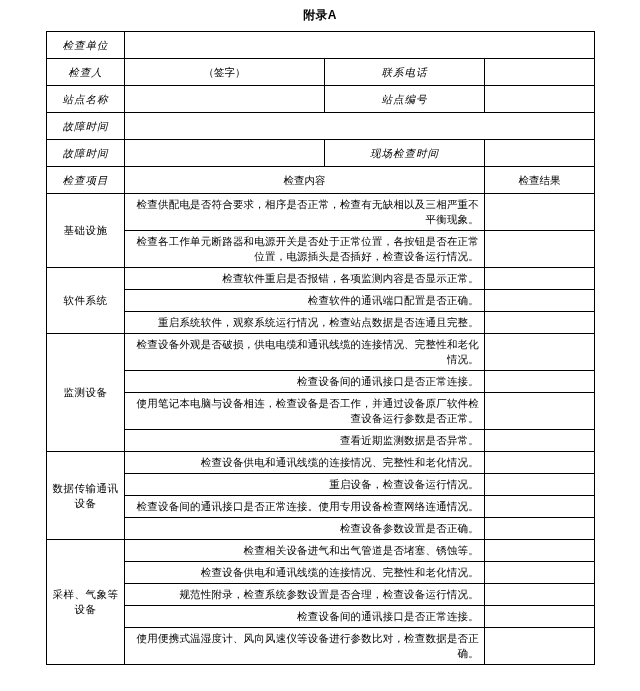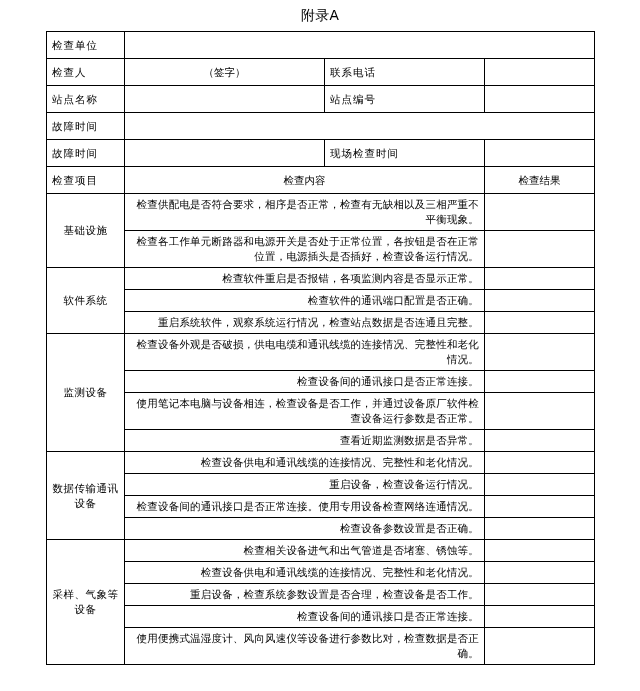--- a/index.html
+++ b/index.html
@@ -19,23 +19,23 @@
     height: 691px;
     position: relative;
     box-sizing: border-box;
     padding: 0;
   }
   .title-block {
     text-align: center;
     padding-top: 7px;
   }
   .title-line {
-    font-size: 14px;
+    font-size: 12px;
     line-height: 16px;
-    font-weight: normal;
+    font-weight: bold;
     letter-spacing: 0.2px;
   }
   .title-line.sub {
     font-weight: normal;
     font-size: 11px;
   }
   .table-wrap {
     margin: 8px auto 0 auto;
     width: 548px;
   }
@@ -46,21 +46,23 @@
   }
   table.form td {
     border: 1px solid #000000;
     font-size: 10.5px;
     line-height: 15px;
     padding: 3px 5px;
     vertical-align: middle;
     word-break: break-all;
   }
   td.label-c {
+    text-align: center;
     letter-spacing: 1px;
+    font-style: italic;
   }
   td.center {
     text-align: center;
   }
   td.content {
     text-align: right;
     letter-spacing: 0.2px;
   }
   td.blank {
     background: #ffffff;
@@ -197,21 +199,21 @@
         <tr>
           <td class="cat" rowspan="5">采样、气象等设备</td>
           <td class="content" colspan="3">检查相关设备进气和出气管道是否堵塞、锈蚀等。</td>
           <td class="blank"></td>
         </tr>
         <tr>
           <td class="content" colspan="3">检查设备供电和通讯线缆的连接情况、完整性和老化情况。</td>
           <td class="blank"></td>
         </tr>
         <tr>
-          <td class="content" colspan="3">重启设备，检查系统参数设置是否合理，检查设备是否工作。</td>
+          <td class="content" colspan="3">规范性附录，检查系统参数设置是否合理，检查设备运行情况。</td>
           <td class="blank"></td>
         </tr>
         <tr>
           <td class="content" colspan="3">检查设备间的通讯接口是否正常连接。</td>
           <td class="blank"></td>
         </tr>
         <tr>
           <td class="content two-line" colspan="3">使用便携式温湿度计、风向风速仪等设备进行参数比对，检查数据是否正确。</td>
           <td class="blank"></td>
         </tr>

